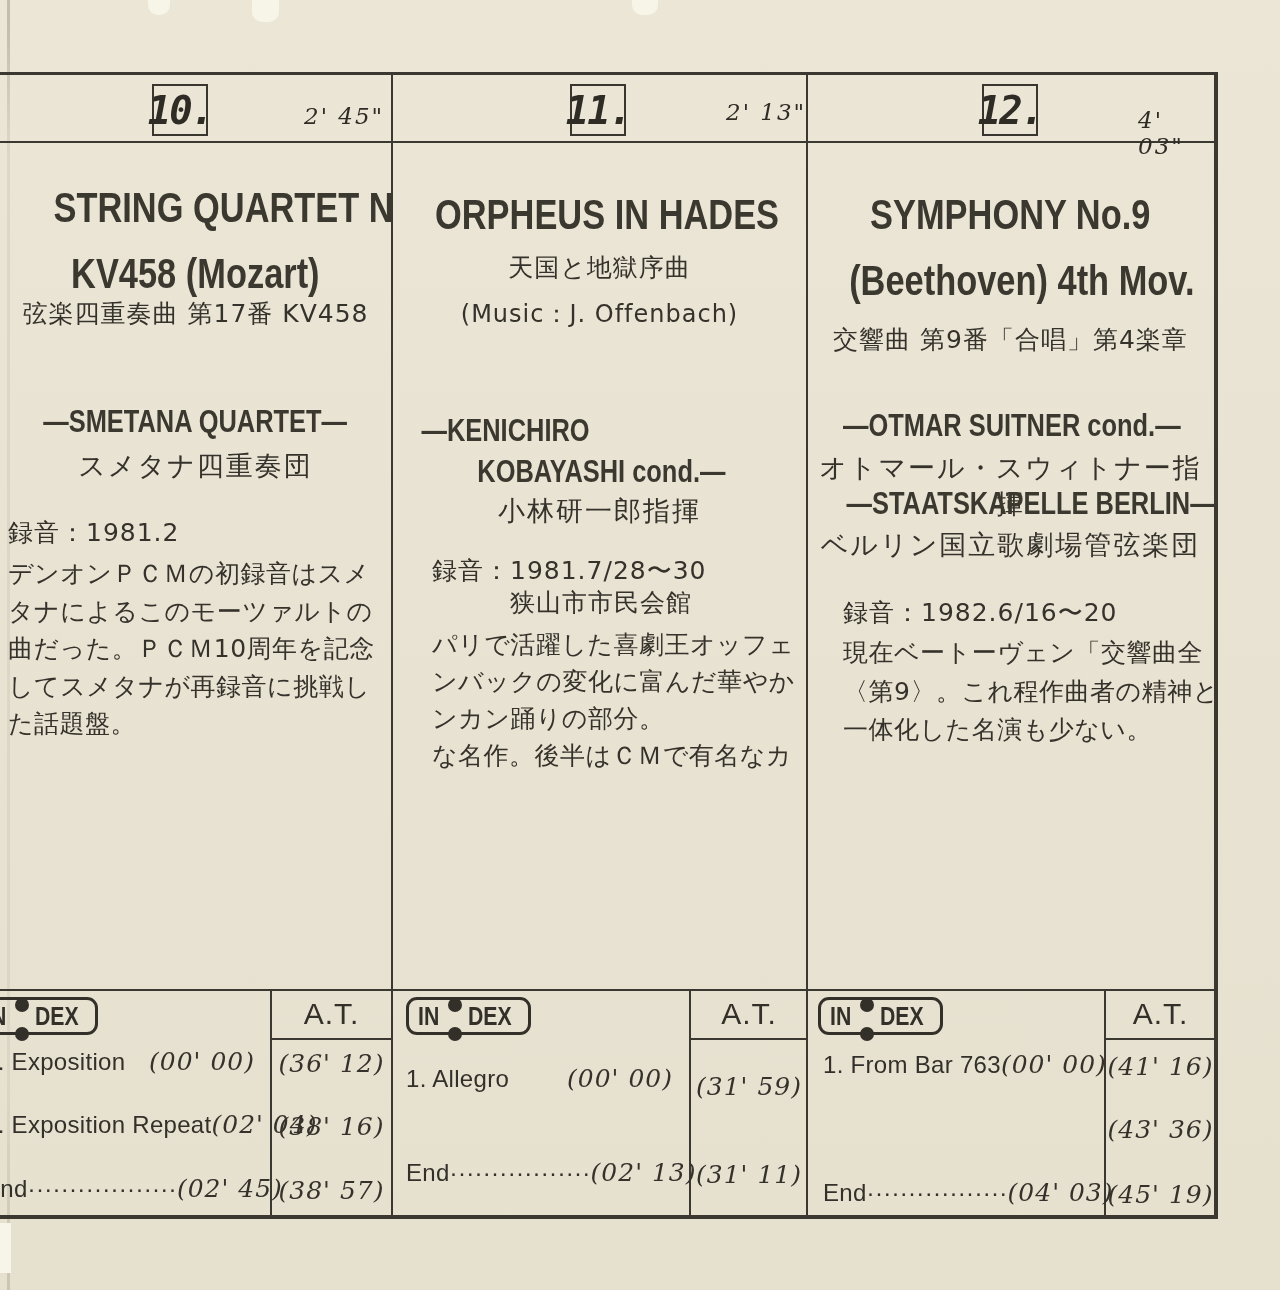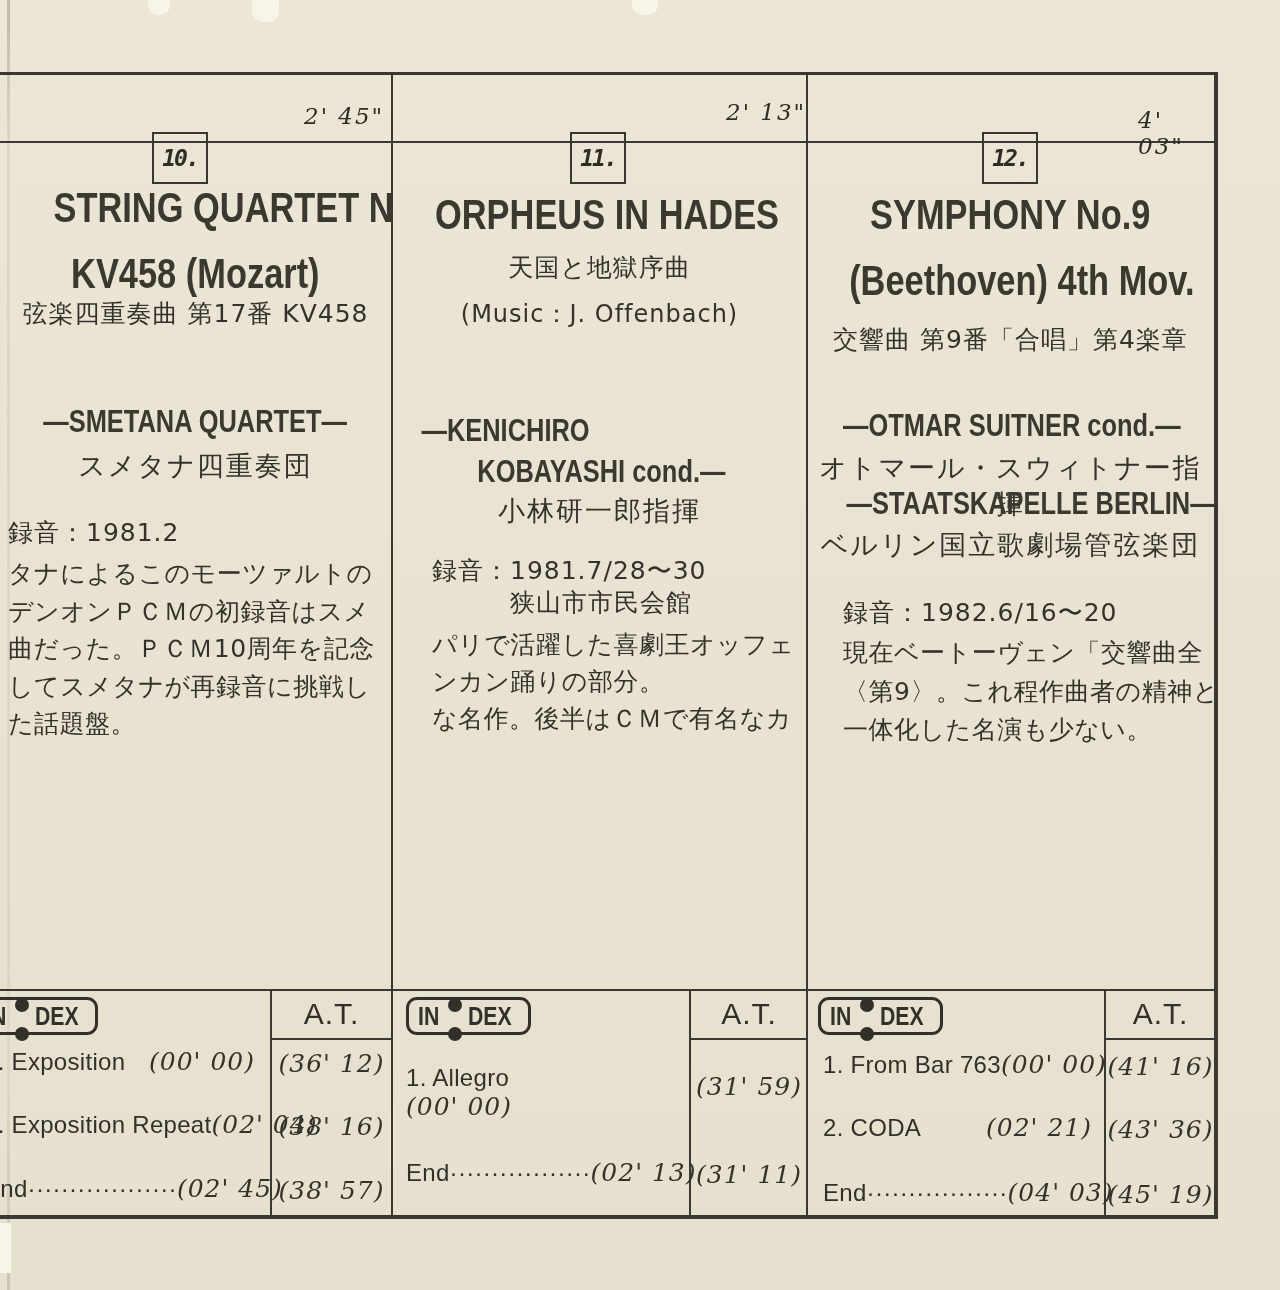--- a/index.html
+++ b/index.html
@@ -27,21 +27,21 @@
   .col{position:absolute;top:0;height:100%;}
   #c1{left:0;width:391px;overflow:hidden;}
   #c2{left:392px;width:415px;}
   #c3{left:806px;width:409px;}
   .col > div{position:absolute;}
 
   
   .numbox{top:84px;width:52px;height:48px;border:2px solid #393630;
           display:flex;align-items:center;justify-content:center;
           font-family:"DejaVu Sans Mono",monospace;font-style:italic;font-weight:bold;
-          font-size:23px;color:#2f2c26;letter-spacing:-2px;margin-top:48px;}
+          font-size:39px;color:#2f2c26;letter-spacing:-2px;}
   #c1 .numbox{left:152px;} #c2 .numbox{left:178px;} #c3 .numbox{left:176px;}
   .duration{font-family:"DejaVu Serif",serif;font-style:italic;font-size:23px;
             letter-spacing:2px;color:#2f2c26;}
   #c1 .duration{left:304px;top:103px;} #c2 .duration{left:334px;top:99px;} #c3 .duration{left:332px;top:107px;}
 
   
   .title{left:0;right:0;text-align:center;color:#3b382f;line-height:57px;}
   .title span{display:inline-block;transform:scaleX(.8);transform-origin:center;
               font-family:"Liberation Sans",sans-serif;font-weight:700;font-size:43px;
               letter-spacing:0px;white-space:nowrap;}
@@ -87,21 +87,21 @@
           font-family:"DejaVu Serif",serif;font-style:italic;font-size:25px;letter-spacing:1px;}
   #c1 .av1{top:60px;} #c1 .av2{top:123px;} #c1 .av3{top:187px;}
   #c2 .av1{top:83px;} #c2 .av2{top:171px;}
   #c3 .av1{top:63px;} #c3 .av2{top:126px;} #c3 .av3{top:191px;}
 
   .irow{display:flex;justify-content:space-between;align-items:baseline;white-space:nowrap;}
   .irow .lab{font-family:"Liberation Sans",sans-serif;font-size:24px;color:#33302a;letter-spacing:.3px;}
   .irow .tm{font-family:"DejaVu Serif",serif;font-style:italic;font-size:25px;letter-spacing:1px;}
   #c1 .irow{left:-16px;width:271px;} #c2 .irow{left:14px;width:267px;} #c3 .irow{left:17px;width:269px;}
   #c1 .r1{top:58px;} #c1 .r2{top:121px;} #c1 .r3{top:185px;}
-  #c2 .r1{top:75px;flex-direction:column;} #c2 .r2{top:169px;}
+  #c2 .r1{top:75px;} #c2 .r2{top:169px;}
   #c3 .r1{top:61px;} #c3 .r2{top:124px;} #c3 .r3{top:189px;}
 
   
   .logo{top:8px;height:38px;border:3px solid #33302a;border-radius:11px;
         display:inline-flex;align-items:center;padding:0 9px;gap:5px;box-sizing:border-box;}
   #c1 .logo{left:-27px;} #c2 .logo{left:14px;} #c3 .logo{left:12px;}
   .logo b{display:inline-block;font-family:"Liberation Sans",sans-serif;font-weight:700;
           font-size:25px;color:#33302a;transform:scaleX(.85);transform-origin:left center;letter-spacing:0;}
   .ldots{position:relative;width:15px;height:100%;}
   .ldots i{position:absolute;left:0;width:14px;height:14px;border-radius:50%;background:#33302a;}
@@ -135,22 +135,22 @@
       <span>STRING QUARTET No. 17,</span><br>
       <span>KV458 (Mozart)</span>
     </div>
     <div class="subjp">弦楽四重奏曲 第17番 KV458</div>
     <div class="perf">
       <span>—SMETANA QUARTET—</span>
     </div>
     <div class="perfjp">スメタナ四重奏団</div>
     <div class="rec">録音：1981.2</div>
     <div class="notes">
+      <div>デンオンＰＣＭの初録音はスメ</div>
       <div>タナによるこのモーツァルトの</div>
-      <div>デンオンＰＣＭの初録音はスメ</div>
       <div>曲だった。ＰＣＭ10周年を記念</div>
       <div>してスメタナが再録音に挑戦し</div>
       <div>た話題盤。</div>
     </div>
     <div class="itable">
       <div class="logo">
         <b>IN</b>
         <span class="ldots">
             <i class="t"></i>
             <i class="b"></i>
@@ -190,20 +190,21 @@
     <div class="credit">(Music：J. Offenbach)</div>
     <div class="perf">
       <span class="l1">—KENICHIRO</span>
       <span class="l2">KOBAYASHI cond.—</span>
     </div>
     <div class="perfjp">小林研一郎指揮</div>
     <div class="rec">録音：1981.7/28〜30</div>
     <div class="rec2">狭山市市民会館</div>
     <div class="notes">
       <div>パリで活躍した喜劇王オッフェ</div>
+      <div>ンバックの変化に富んだ華やか</div>
       <div>ンカン踊りの部分。</div>
       <div>な名作。後半はＣＭで有名なカ</div>
     </div>
     <div class="itable">
       <div class="logo">
         <b>IN</b>
         <span class="ldots">
             <i class="t"></i>
             <i class="b"></i>
           </span>
@@ -261,24 +262,20 @@
       <div class="at-col">
         <div class="at-head">A.T.</div>
         <div class="at-val av1">(41' 16)</div>
         <div class="at-val av2">(43' 36)</div>
         <div class="at-val av3">(45' 19)</div>
       </div>
       <div class="irow r1">
         <span class="lab">1. From Bar 763</span>
         <span class="tm">(00' 00)</span>
       </div>
-      <div class="irow r2">
-        <span class="lab">2. CODA</span>
-        <span class="tm">(02' 21)</span>
-      </div>
       <div class="irow r3">
         <span class="lab">End·················</span>
         <span class="tm">(04' 03)</span>
       </div>
     </div>
   </section>
 
 </div>
 
 </body></html>

